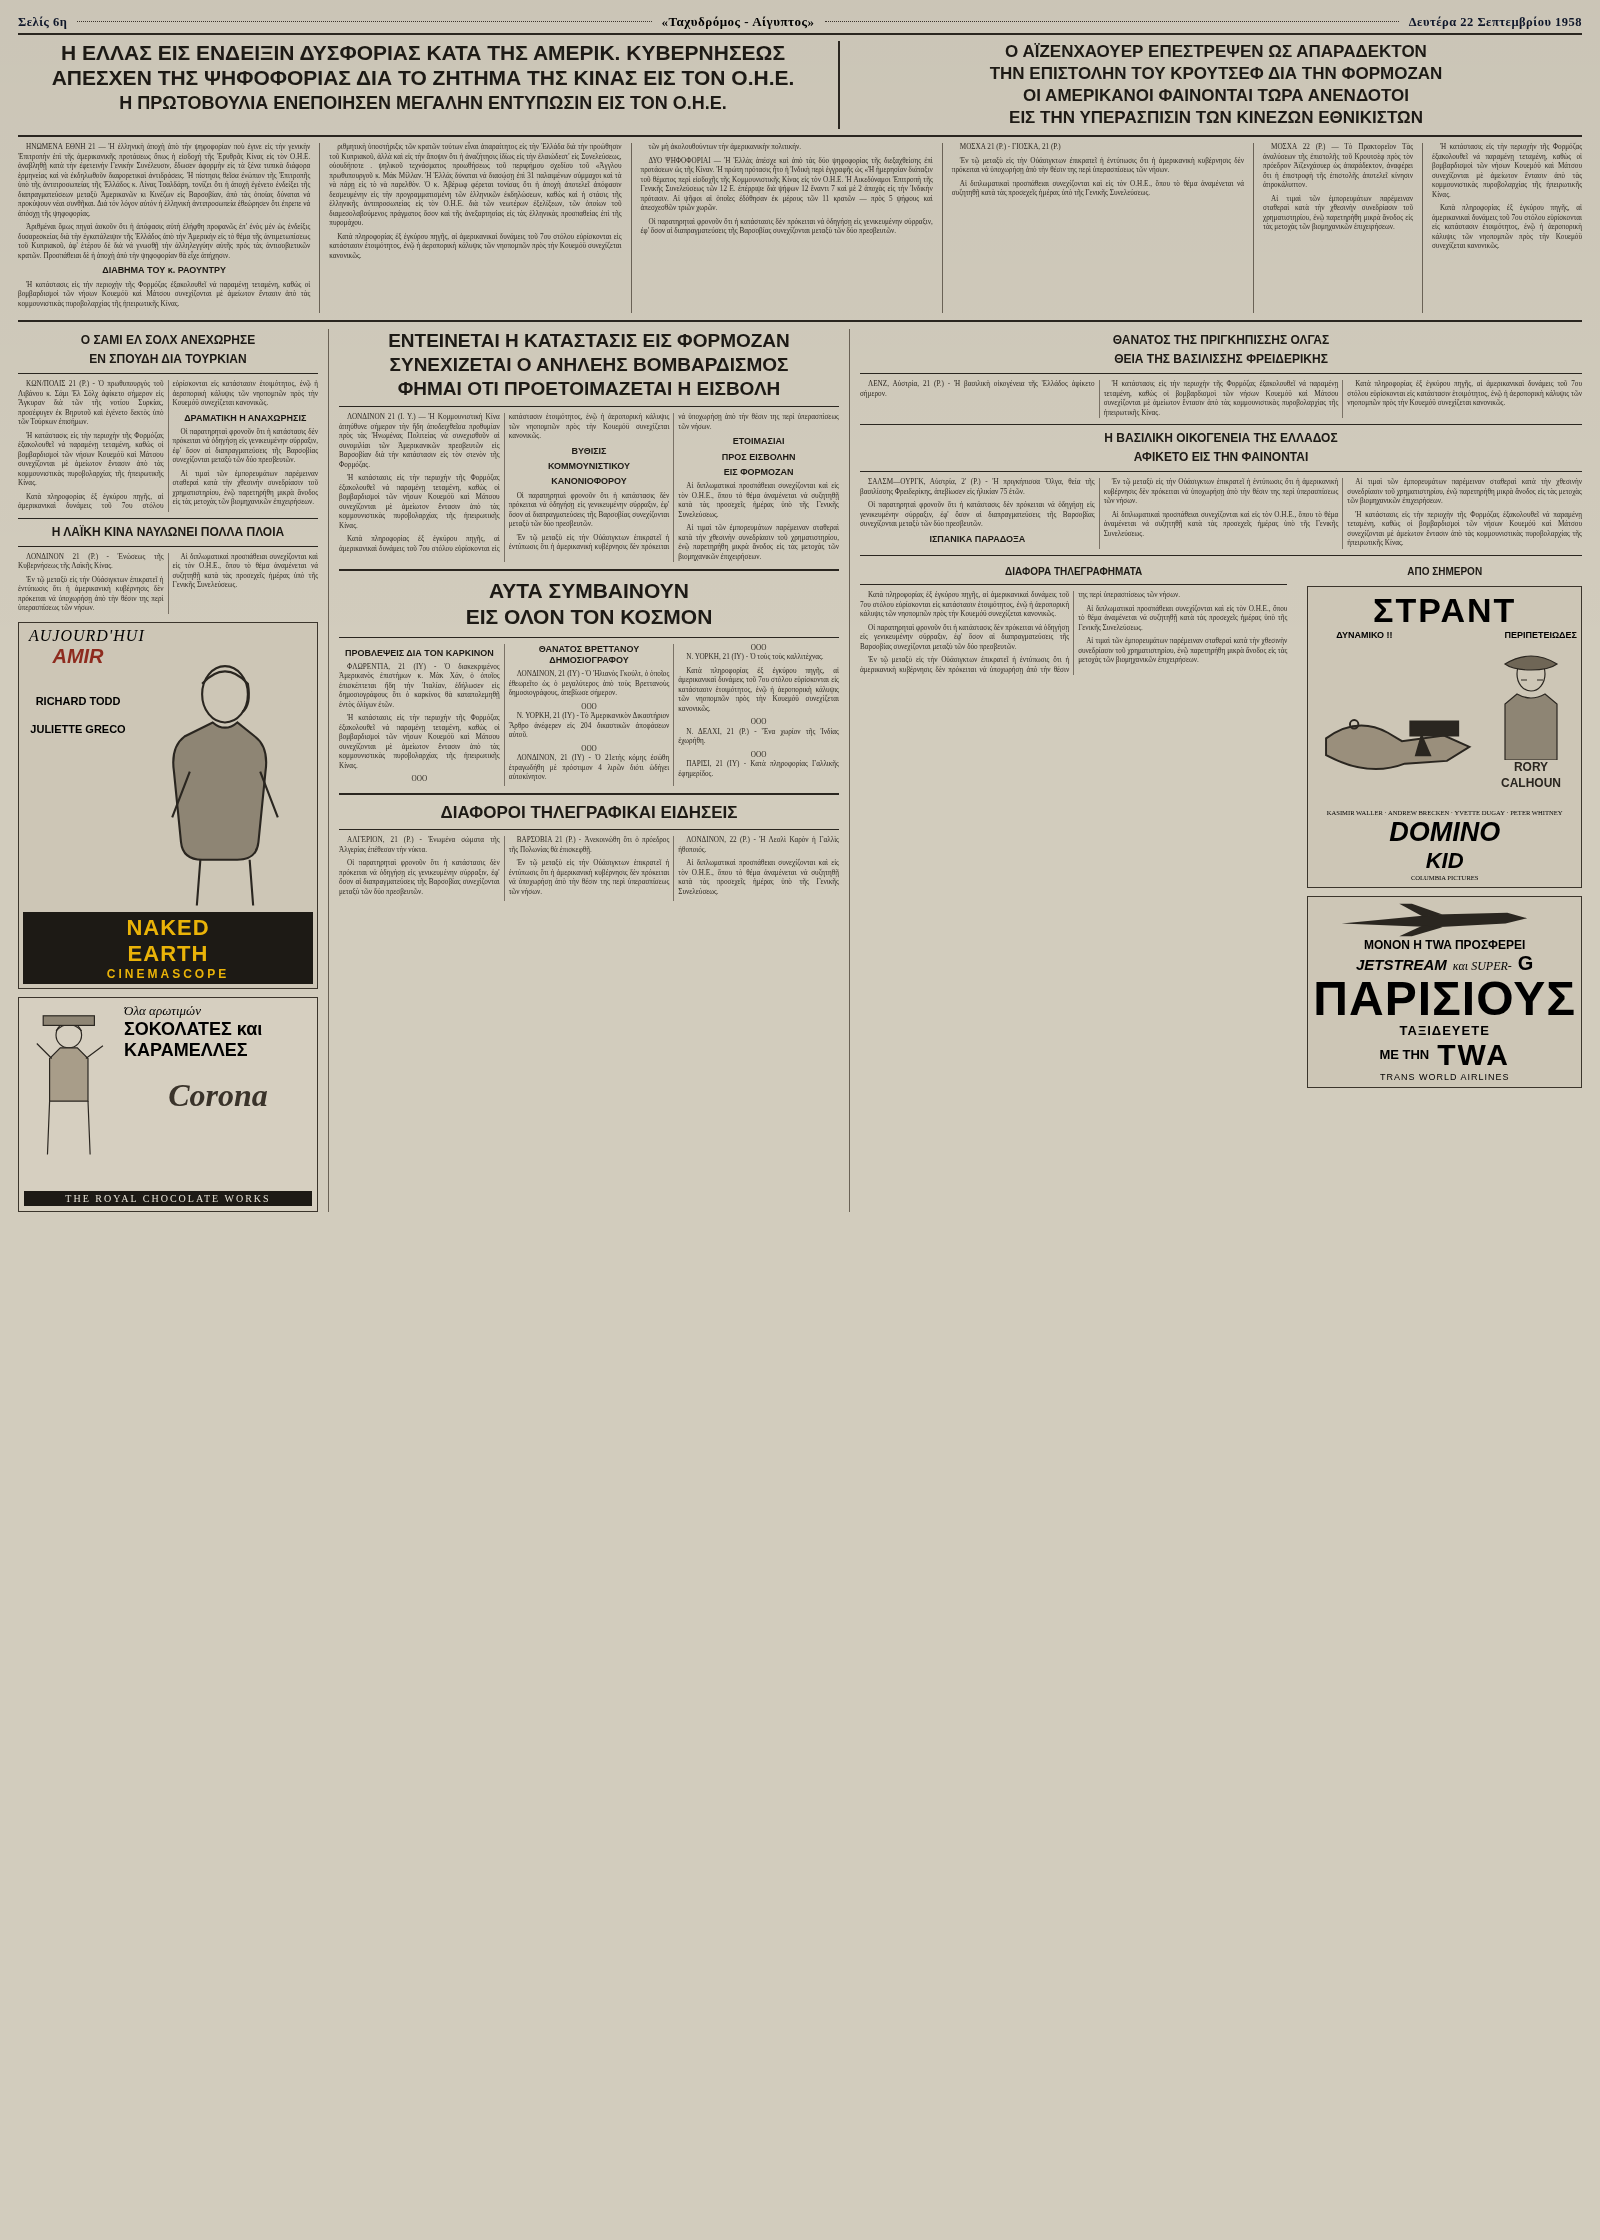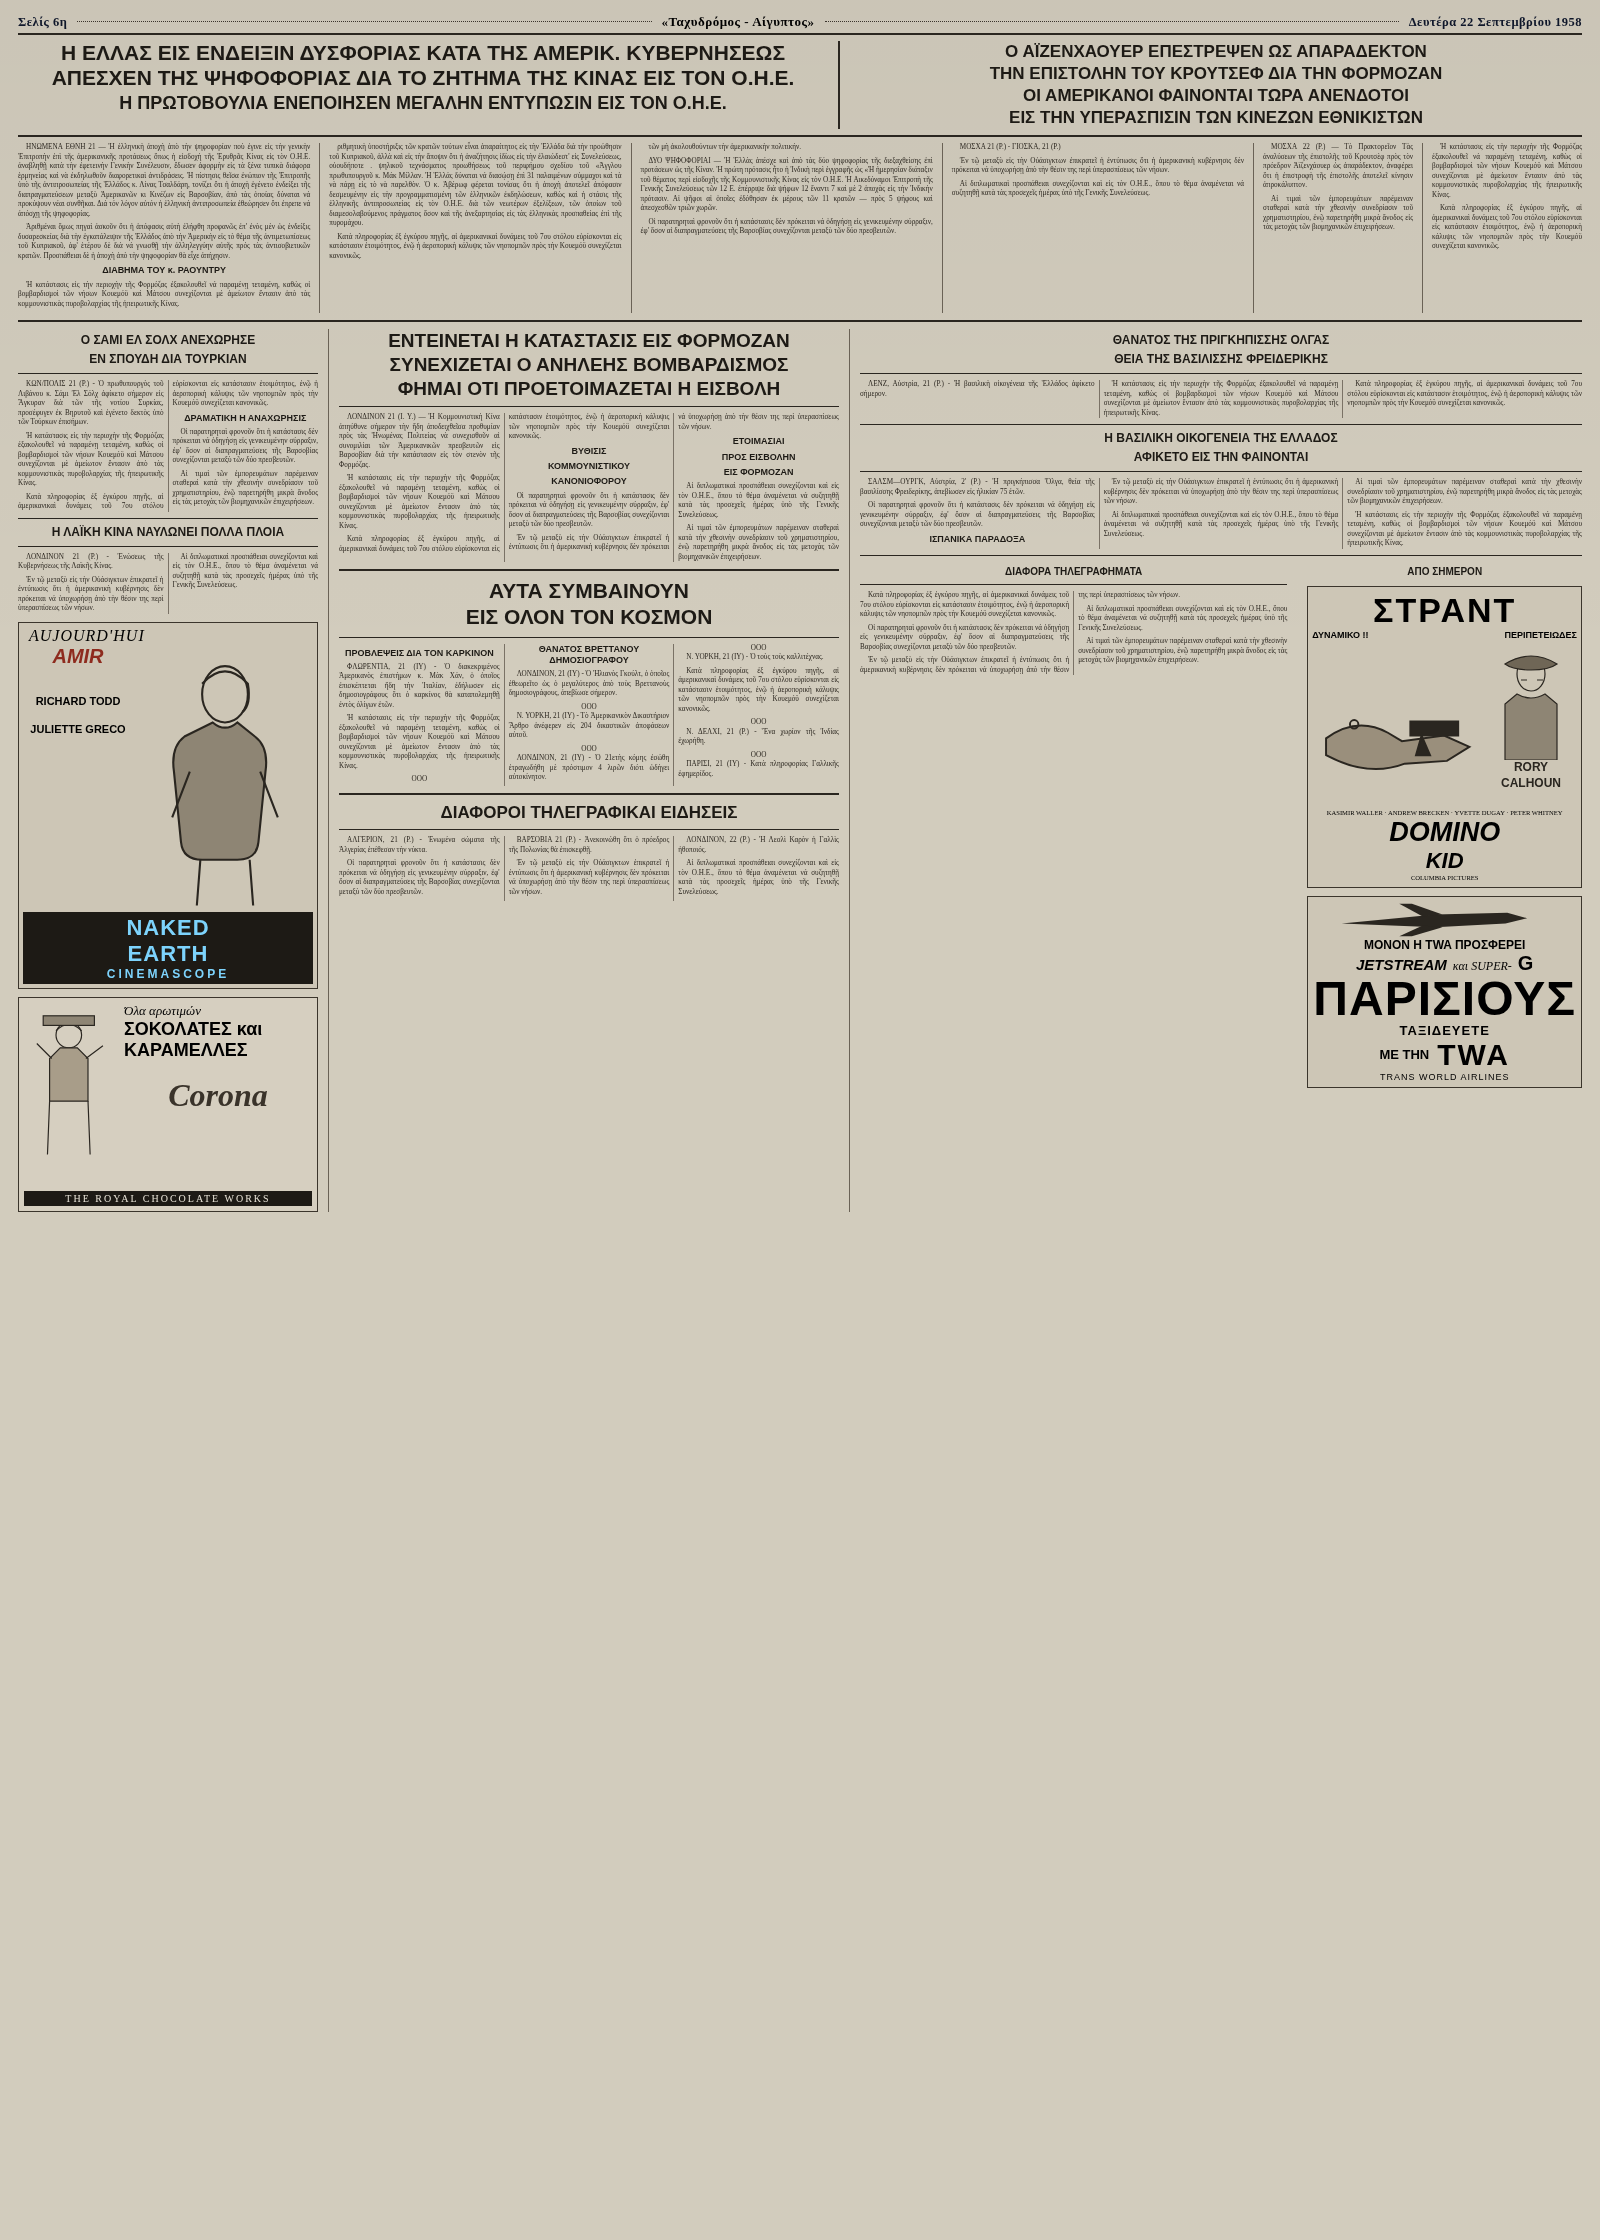--- a/index.html
+++ b/index.html
@@ -42,21 +42,21 @@
   .c1{flex:0 0 300px;}
   .c2{flex:0 0 500px;}
   .c3{flex:1;}
   .twocol{column-count:2;column-gap:9px;column-rule:1px solid #7a7266;}
   .threecol{column-count:3;column-gap:9px;column-rule:1px solid #7a7266;}
   
   .ad{background:#cdc6b6;border:1px solid #3b352c;margin-top:8px;position:relative;overflow:hidden;}
   .ad-title{font-family:"Liberation Sans",sans-serif;font-weight:bold;text-align:center;}
   .ad-cinema{padding:4px;}
   .ad-cinema .head{font-style:italic;font-size:16px;text-align:left;padding-left:6px;letter-spacing:1px;}
-  .ad-banner{background:#1d1a15;color:#7dd3fc;text-align:center;font-family:"Liberation Sans",sans-serif;font-weight:bold;font-size:22px;letter-spacing:1px;padding:3px 0;}
+  .ad-banner{background:#1d1a15;color:#eab308;text-align:center;font-family:"Liberation Sans",sans-serif;font-weight:bold;font-size:22px;letter-spacing:1px;padding:3px 0;}
   .names{font-family:"Liberation Sans",sans-serif;font-size:11px;font-weight:bold;line-height:1.3;}
   .figure{width:100%;height:100%;}
   .choc{background:#d6cfc0;border:1px solid #3b352c;}
   .strand{background:#cdc6b6;}
   .strand .t{font-family:"Liberation Sans",sans-serif;font-weight:bold;font-size:34px;text-align:center;letter-spacing:2px;}
   .domino{font-family:"Liberation Sans",sans-serif;font-weight:bold;font-size:27px;text-align:center;font-style:italic;}
   .twa{background:#cdc6b6;}
   .paris{font-family:"Liberation Sans",sans-serif;font-weight:bold;font-size:48px;text-align:left;letter-spacing:1px;line-height:1;}
   .center{text-align:center;}
   .tiny{font-size:6.6px;line-height:1.3;}
@@ -294,21 +294,21 @@
               <p>Ἐν τῷ μεταξὺ εἰς τὴν Οὐάσιγκτων ἐπικρατεῖ ἡ ἐντύπωσις ὅτι ἡ ἀμερικανικὴ κυβέρνησις δὲν πρόκειται νά ὑποχωρήσῃ ἀπὸ τὴν θέσιν της περὶ ὑπερασπίσεως τῶν νήσων.</p>
               <p>Αἱ διπλωματικαὶ προσπάθειαι συνεχίζονται καὶ εἰς τὸν Ο.Η.Ε., ὅπου τὸ θέμα ἀναμένεται νά συζητηθῇ κατὰ τὰς προσεχεῖς ἡμέρας ὑπὸ τῆς Γενικῆς Συνελεύσεως.</p>
               <p>Αἱ τιμαὶ τῶν ἐμπορευμάτων παρέμειναν σταθεραὶ κατὰ τὴν χθεσινὴν συνεδρίασιν τοῦ χρηματιστηρίου, ἐνῷ παρετηρήθη μικρὰ ἄνοδος εἰς τὰς μετοχὰς τῶν βιομηχανικῶν ἐπιχειρήσεων.</p>
             </div>
           </div>
 
           <div style="flex:0 0 260px;">
             <div class="subhead sm">ΑΠΟ ΣΗΜΕΡΟΝ</div>
             <div class="ad strand" style="padding:4px;">
               <div class="t">ΣΤΡΑΝΤ</div>
-              <div style="display:flex;justify-content:space-between;font-family:'Liberation Sans',sans-serif;font-size:9px;font-weight:bold;">
+              <div style="display:flex;justify-content:space-between;font-family:'Liberation Sans',sans-serif;font-size:9px;font-weight:bold;margin-left:24px;">
                 <span>ΔΥΝΑΜΙΚΟ !!</span>
                 <span>ΠΕΡΙΠΕΤΕΙΩΔΕΣ</span>
               </div>
               <div style="display:flex;gap:4px;align-items:flex-start;">
                 <div style="flex:1;">
                   <svg viewBox="0 0 120 120" class="figure">
                     <rect width="120" height="120" fill="#cdc6b6"></rect>
                     <g stroke="#2a2620" stroke-width="1.4" fill="none">
                       <path d="M10 70 q22 -16 44 -4 l10 6 l30 -4 l18 8 l-16 10 l-30 2 q-26 10 -56 -6z" fill="#9a8f7c"></path>
                       <path d="M70 58 h34 v10 h-34z" fill="#2a2620"></path>

